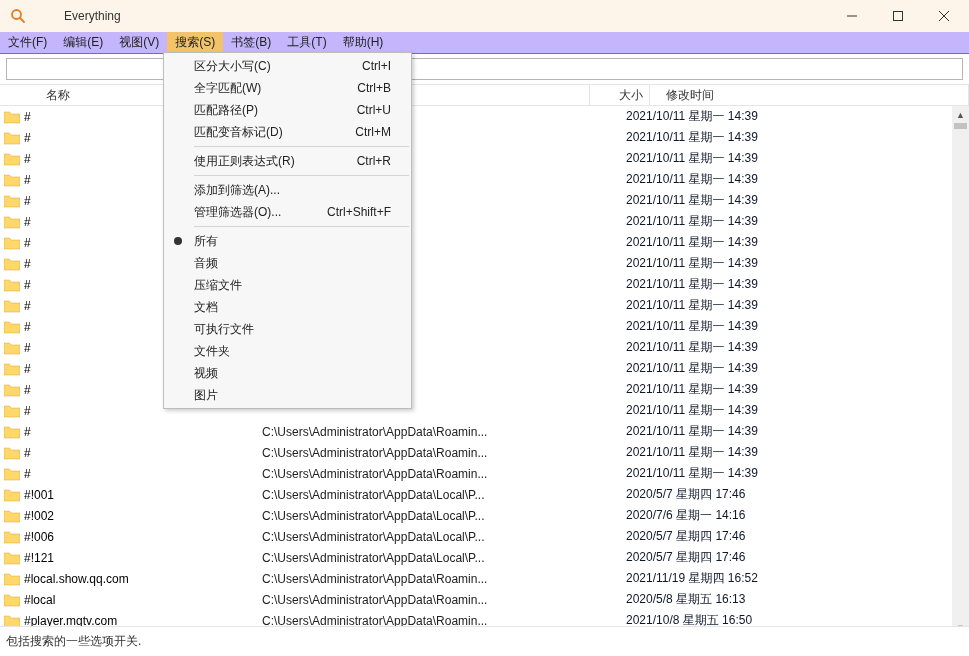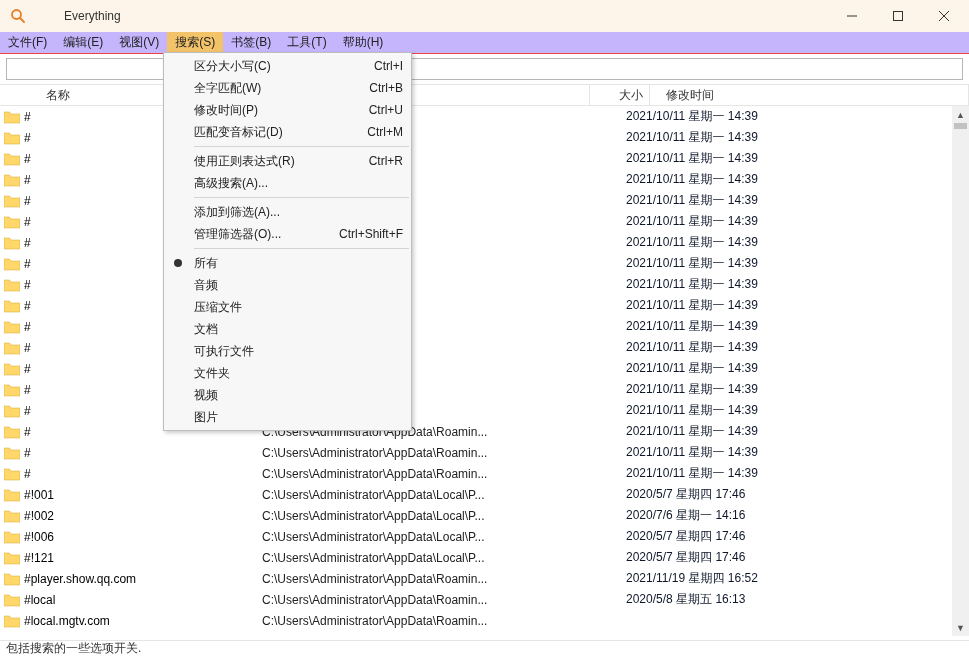--- a/index.html
+++ b/index.html
@@ -33,25 +33,25 @@
 .cell-size { width: 60px; text-align: right; padding-right: 6px; }
 .cell-date { flex: 1; padding-left: 16px; color: #0f172a; }
 
 .scrollbar { position: absolute; right: 0; top: 0; width: 17px; height: 100%; background: #f0f0f0; display:flex; flex-direction:column; }
 .scroll-btn { height: 17px; background: #f0f0f0; display:flex; align-items:center; justify-content:center; color:#555; font-size:9px; }
 .scroll-track { flex:1; position:relative; }
 .scroll-thumb { position:absolute; left:2px; right:2px; top:0; height:6px; background:#c2c2c2; }
 
 .dropdown { position: absolute; left: 163px; top: 52px; width: 249px; background: #f7f7f7; border: 1px solid #bdbdbd; box-shadow: 2px 2px 4px rgba(0,0,0,0.2); padding: 2px 0; z-index: 100; }
 .dd-item { height: 22px; display: flex; align-items: center; padding: 0 28px 0 30px; position: relative; color: #222; cursor: default; }
-.dd-shortcut { position: absolute; right: 8px; color: #222; }
+.dd-shortcut { position: absolute; right: 20px; color: #222; }
 .dd-sep { height: 1px; background: #d4d4d4; margin: 3px 2px 3px 30px; }
 .dd-bullet { position: absolute; left: 10px; width: 8px; height: 8px; border-radius: 50%; background: #333; }
 
-.statusbar { position: absolute; bottom: 0; left: 0; right: 0; height: 16px; border-top: 1px solid #e5e5e5; display: flex; align-items: center; padding: 0 6px; color: #333; background:#fff; }
+.statusbar { position: absolute; bottom: 0; left: 0; right: 0; height: 30px; border-top: 1px solid #e5e5e5; display: flex; align-items: center; padding: 0 6px; color: #333; background:#fff; }
 </style>
 </head>
 <body>
 
 <div class="titlebar">
   <span class="app-icon">
     <svg viewBox="0 0 16 16" width="16" height="16">
         <circle cx="6.5" cy="6.5" r="4.5" fill="none" stroke="#e67e22" stroke-width="1.8"></circle>
         <line x1="10" y1="10" x2="14" y2="14" stroke="#e67e22" stroke-width="1.8" stroke-linecap="round"></line>
       </svg>
@@ -339,21 +339,21 @@
       </div>
       <div class="cell-path">C:\Users\Administrator\AppData\Local\P...</div>
       <div class="cell-size"></div>
       <div class="cell-date">2020/5/7 星期四 17:46</div>
     </div>
     <div class="file-row">
       <div class="cell-name">
         <svg class="folder-icon" viewBox="0 0 16 14">
           <path d="M0 2 L0 13 L16 13 L16 4 L7 4 L5.5 2 Z" fill="#ffd76b" stroke="#d6a833" stroke-width="0.5"></path>
         </svg>
-        <span>#player.show.qq.com</span>
+        <span>#local.show.qq.com</span>
       </div>
       <div class="cell-path">C:\Users\Administrator\AppData\Roamin...</div>
       <div class="cell-size"></div>
       <div class="cell-date">2021/11/19 星期四 16:52</div>
     </div>
     <div class="file-row">
       <div class="cell-name">
         <svg class="folder-icon" viewBox="0 0 16 14">
           <path d="M0 2 L0 13 L16 13 L16 4 L7 4 L5.5 2 Z" fill="#ffd76b" stroke="#d6a833" stroke-width="0.5"></path>
         </svg>
@@ -361,58 +361,56 @@
       </div>
       <div class="cell-path">C:\Users\Administrator\AppData\Roamin...</div>
       <div class="cell-size"></div>
       <div class="cell-date">2020/5/8 星期五 16:13</div>
     </div>
     <div class="file-row">
       <div class="cell-name">
         <svg class="folder-icon" viewBox="0 0 16 14">
           <path d="M0 2 L0 13 L16 13 L16 4 L7 4 L5.5 2 Z" fill="#ffd76b" stroke="#d6a833" stroke-width="0.5"></path>
         </svg>
-        <span>#local.mgtv.com</span>
-      </div>
-      <div class="cell-path">C:\Users\Administrator\AppData\Roamin...</div>
-      <div class="cell-size"></div>
+        <span>#player.mgtv.com</span>
+      </div>
+      <div class="cell-path">C:\Users\Administrator\AppData\Roamin...</div>
+      <div class="cell-size"></div>
+      <div class="cell-date">2021/10/8 星期五 16:50</div>
     </div>
     <div class="scrollbar">
     <div class="scroll-btn">▲</div>
     <div class="scroll-track">
       <div class="scroll-thumb"></div>
     </div>
     <div class="scroll-btn">▼</div>
   </div>
 </div>
 
 <div class="dropdown" id="dropdown">
     <div class="dd-item">
       <span>区分大小写(C)</span>
       <span class="dd-shortcut">Ctrl+I</span>
     </div>
     <div class="dd-item">
       <span>全字匹配(W)</span>
       <span class="dd-shortcut">Ctrl+B</span>
     </div>
     <div class="dd-item">
-      <span>修改时间(P)</span>
+      <span>匹配路径(P)</span>
       <span class="dd-shortcut">Ctrl+U</span>
     </div>
     <div class="dd-item">
       <span>匹配变音标记(D)</span>
       <span class="dd-shortcut">Ctrl+M</span>
     </div>
     <div class="dd-sep"></div>
     <div class="dd-item">
       <span>使用正则表达式(R)</span>
       <span class="dd-shortcut">Ctrl+R</span>
-    </div>
-    <div class="dd-item">
-      <span>高级搜索(A)...</span>
     </div>
     <div class="dd-sep"></div>
     <div class="dd-item">
       <span>添加到筛选(A)...</span>
     </div>
     <div class="dd-item">
       <span>管理筛选器(O)...</span>
       <span class="dd-shortcut">Ctrl+Shift+F</span>
     </div>
     <div class="dd-sep"></div>

